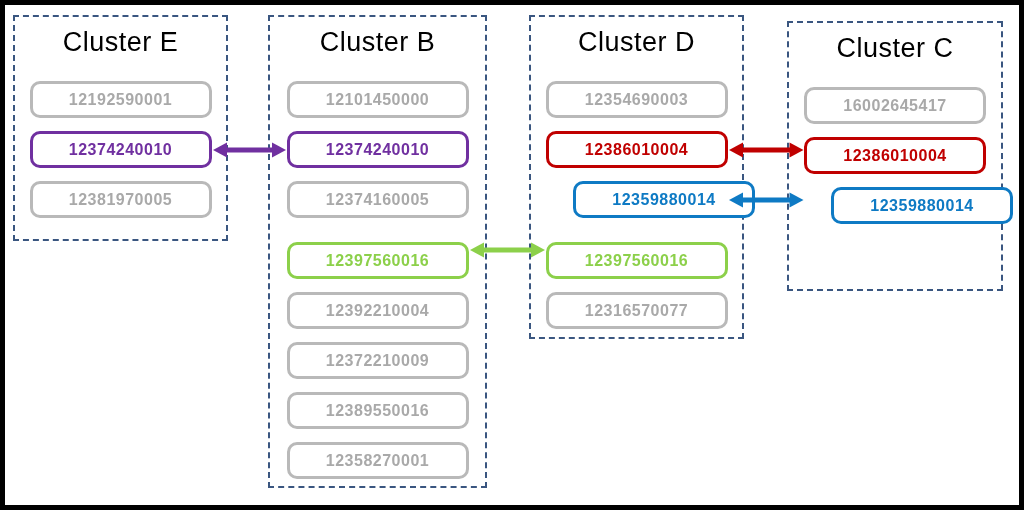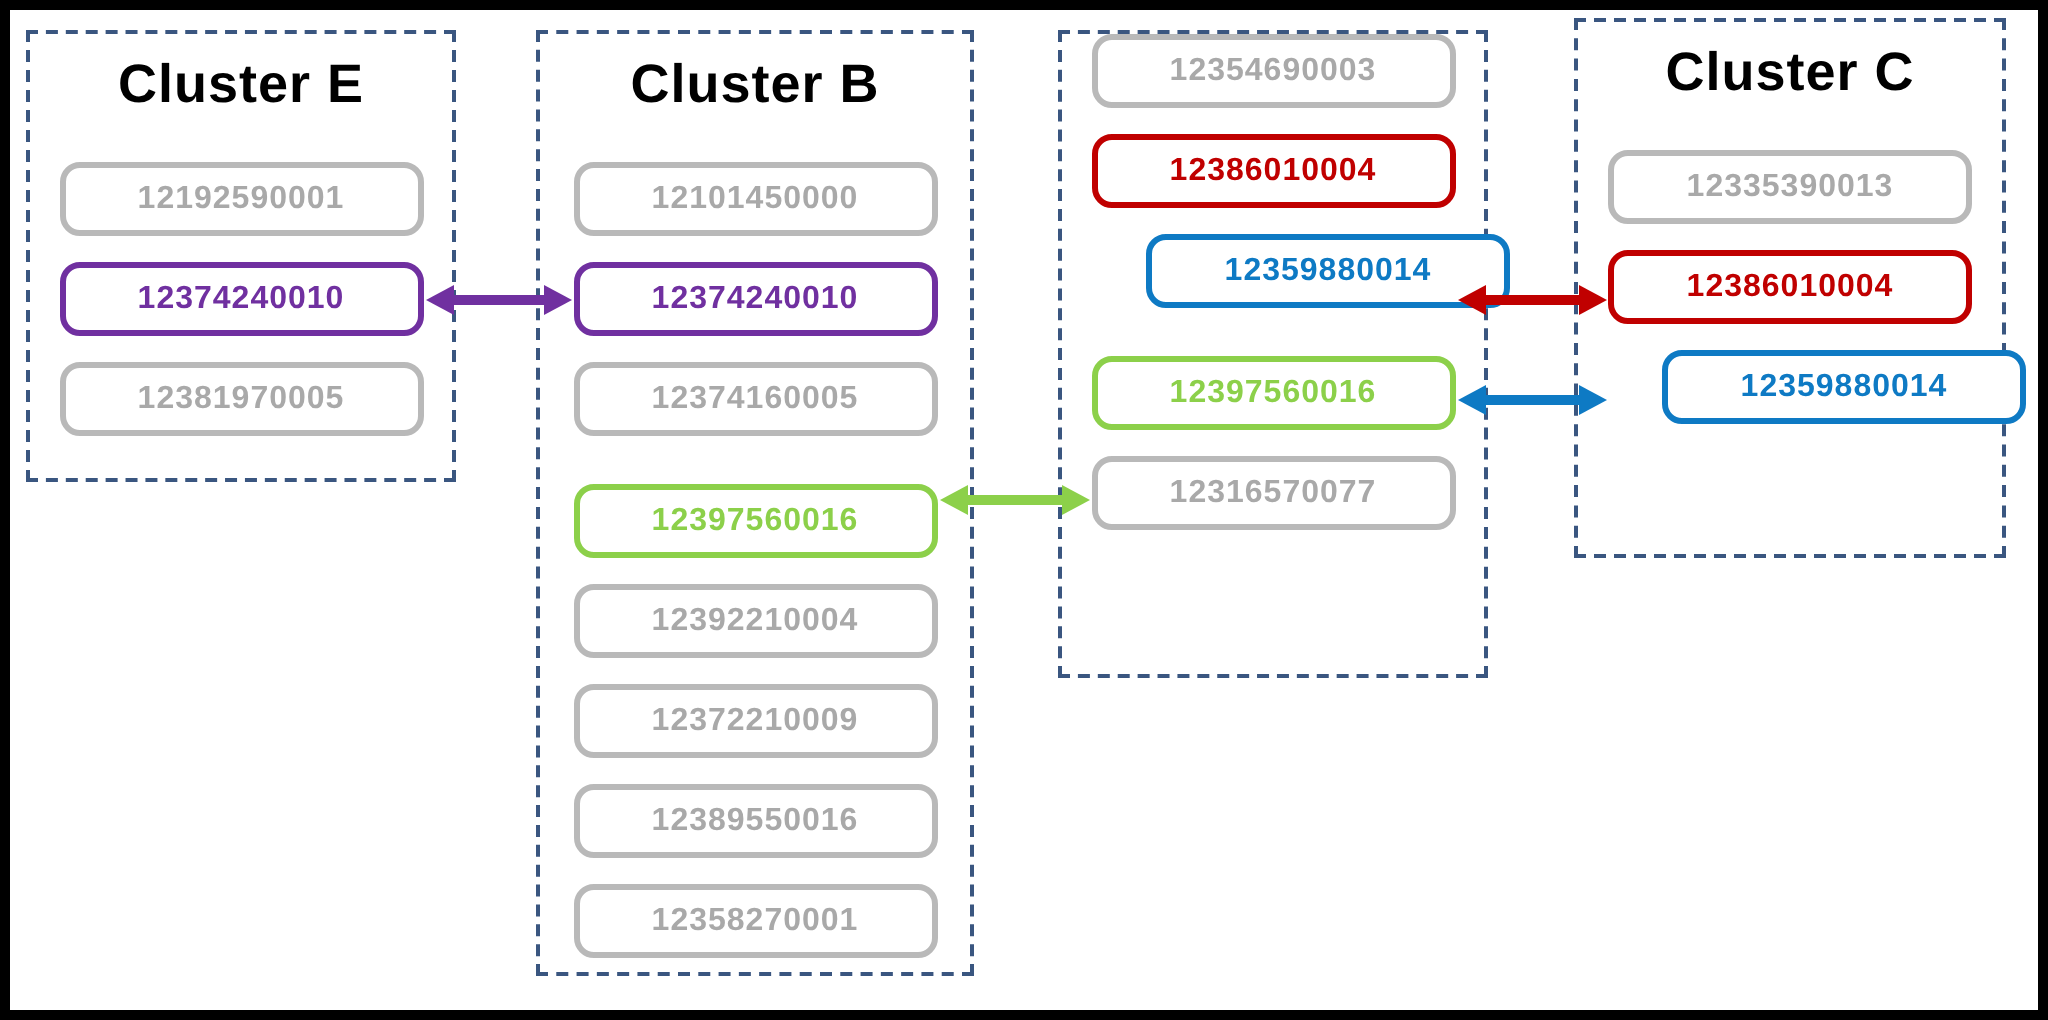--- a/index.html
+++ b/index.html
@@ -19,27 +19,27 @@
   }
   .cluster {
     position: absolute;
     box-sizing: border-box;
     border: 2px dashed var(--cluster-border, #3a5680);
     background: transparent;
   }
   #cluster-E { left: 8px;   top: 10px; width: 215px; height: 226px; }
   #cluster-B { left: 263px; top: 10px; width: 219px; height: 473px; }
   #cluster-D { left: 524px; top: 10px; width: 215px; height: 324px; }
-  #cluster-C { left: 782px; top: 4px; width: 216px; height: 270px; }
+  #cluster-C { left: 782px; top: 16px; width: 216px; height: 270px; }
   .cluster-title {
     margin: 10px 0 24px 0;
     text-align: center;
     font-size: 27px;
     line-height: 30px;
-    font-weight: bold;
+    font-weight: normal;
     color: #000000;
     letter-spacing: 0.5px;
   }
   .box {
     box-sizing: border-box;
     width: 182px;
     height: 37px;
     margin: 0 auto 13px auto;
     border: 3px solid;
     border-radius: 10px;
@@ -84,33 +84,34 @@
         <div class="box gray">12374160005</div>
         <div class="box green">12397560016</div>
         <div class="box gray">12392210004</div>
         <div class="box gray">12372210009</div>
         <div class="box gray">12389550016</div>
         <div class="box gray">12358270001</div>
       </div>
   </div>
 
   <div class="cluster" id="cluster-D">
+    <div class="cluster-title">Cluster D</div>
     <div class="box-list">
         <div class="box gray">12354690003</div>
         <div class="box red">12386010004</div>
         <div class="box blue">12359880014</div>
         <div class="box green">12397560016</div>
         <div class="box gray">12316570077</div>
       </div>
   </div>
 
   <div class="cluster" id="cluster-C">
     <div class="cluster-title">Cluster C</div>
     <div class="box-list">
-        <div class="box gray">12335390013</div>
+        <div class="box gray">16002645417</div>
         <div class="box red">12386010004</div>
         <div class="box blue">12359880014</div>
       </div>
   </div>
 
 <svg class="arrow-svg" width="73" height="22" style="left: 207.5px; top: 133.5px;">
       <line x1="11" y1="11" x2="62" y2="11" stroke="#7030a0" stroke-width="5"></line>
       <polygon points="0,11 14,3.5 14,18.5" fill="#7030a0"></polygon>
       <polygon points="73,11 59,3.5 59,18.5" fill="#7030a0"></polygon>
     </svg>

